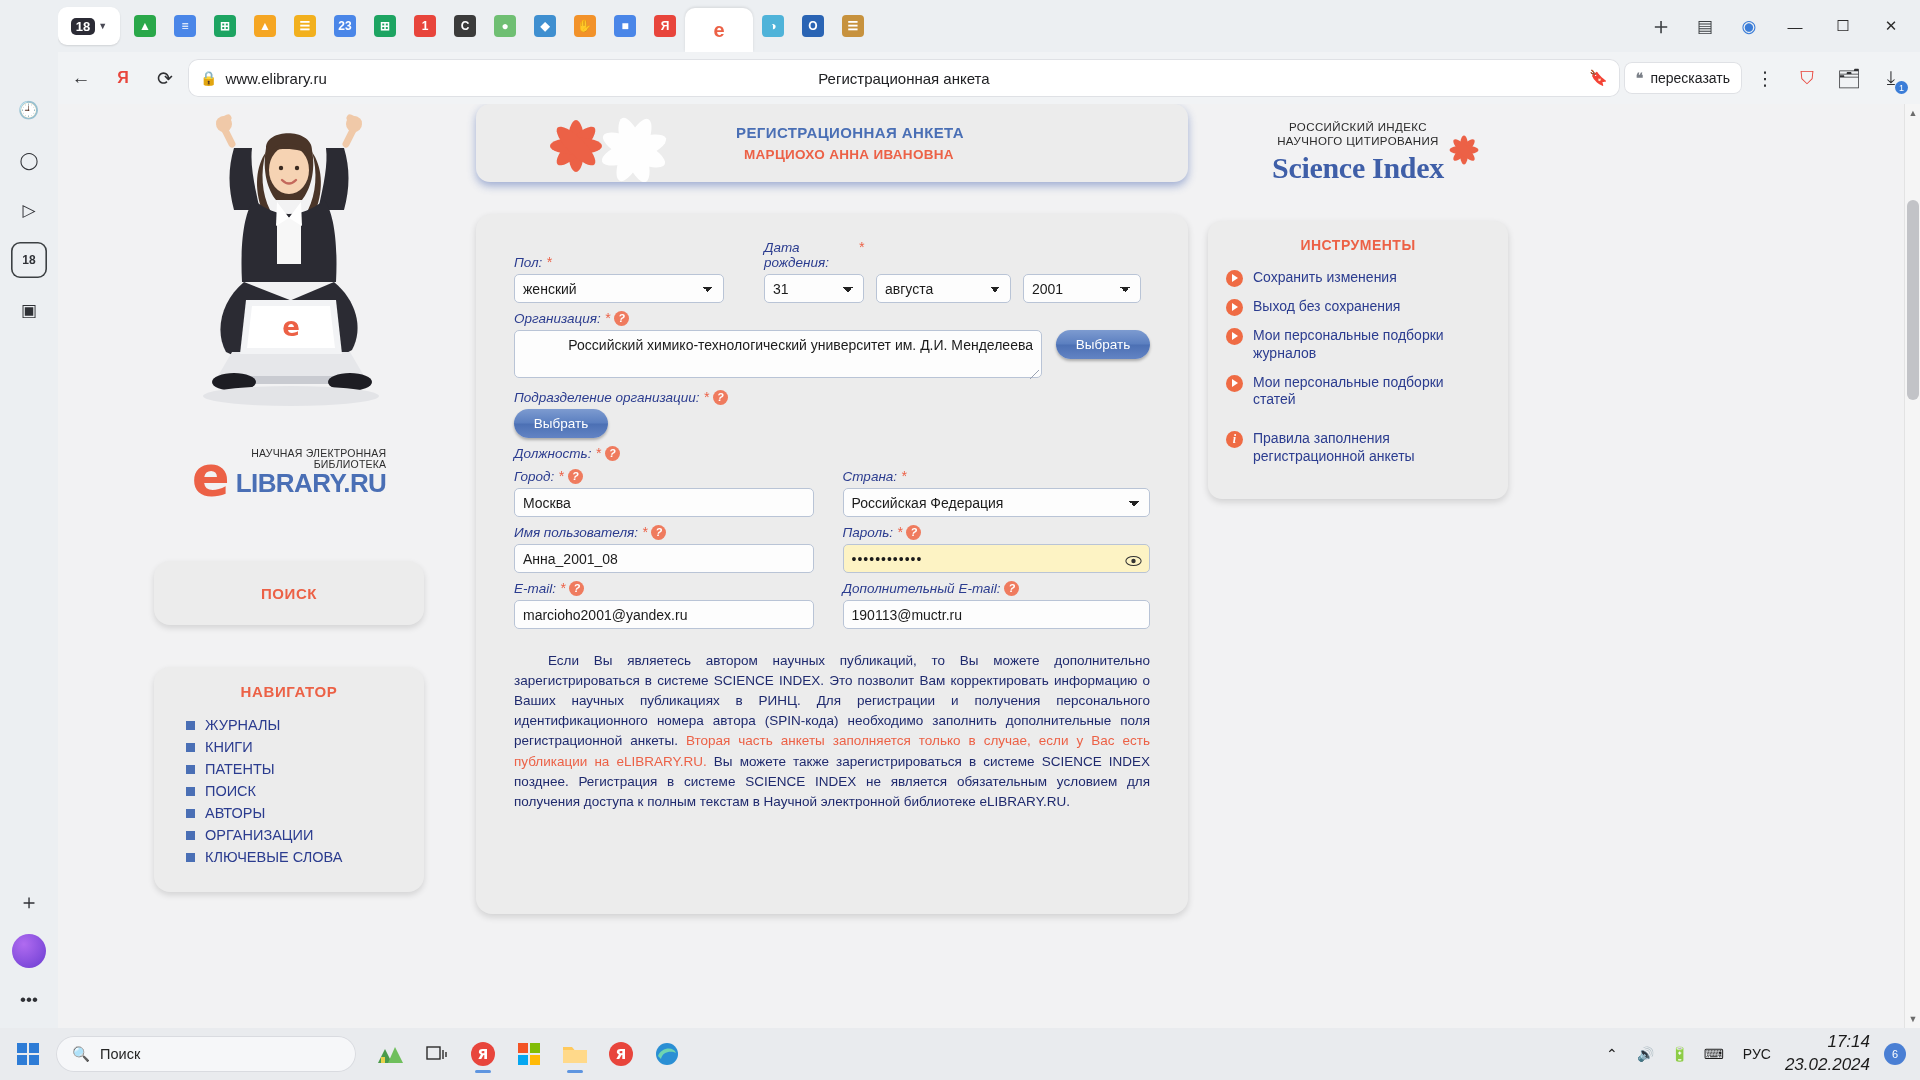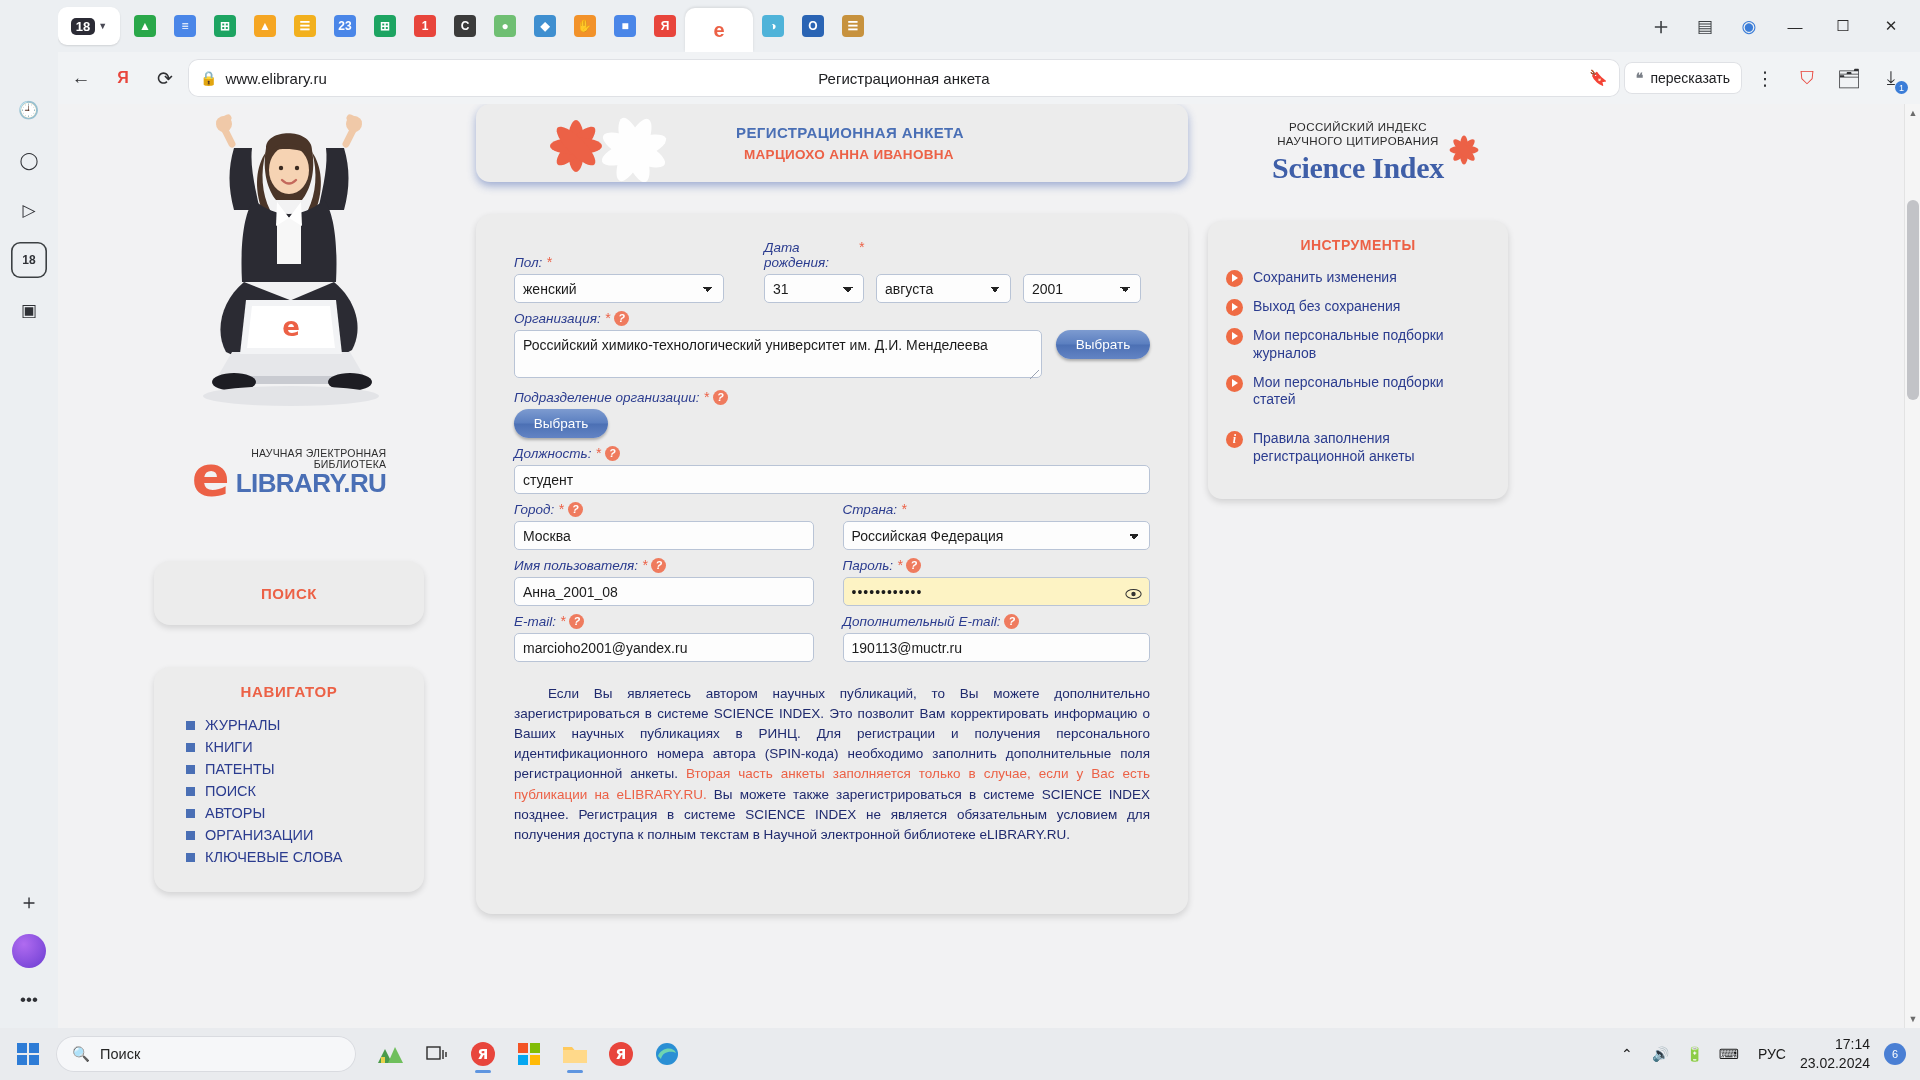--- a/index.html
+++ b/index.html
@@ -225,21 +225,21 @@
     font-family: "Liberation Sans", sans-serif;
     font-size: 14px; color: #1b1b1b;
     background: #fdfdfd;
     border: 1px solid #b9c4d6;
     border-radius: 5px;
     padding: 5px 8px;
     height: 29px;
     outline: none;
     width: 100%;
   }
-  textarea.inp { height: 48px; resize: none; line-height: 1.35; }
+  textarea.inp { height: 48px; resize: none; line-height: 1.35; text-align: right; }
   select.inp {
     appearance: none; -webkit-appearance: none;
     padding-right: 13px;
     background-image: linear-gradient(45deg, transparent 50%, #222 50%),
                       linear-gradient(135deg, #222 50%, transparent 50%);
     background-position: calc(100% - 15px) 12px, calc(100% - 10px) 12px;
     background-size: 5px 5px, 5px 5px;
     background-repeat: no-repeat;
   }
   input.pwd {
@@ -338,21 +338,21 @@
     width: 42px; height: 42px; display: flex; align-items: center; justify-content: center;
     border-radius: 6px; position: relative;
   }
   .tb-ico.run::after {
     content: ""; position: absolute; bottom: 2px; left: 50%; transform: translateX(-50%);
     width: 16px; height: 3px; border-radius: 2px; background: #5e95e0;
   }
   .tray { margin-left: auto; display: flex; align-items: center; gap: 4px; padding-right: 8px; }
   .tray-ico { width: 30px; height: 40px; display: flex; align-items: center; justify-content: center; font-size: 14px; color: #1b1b1b; }
   .tray-lang { font-size: 14px; color: #1b1b1b; padding: 0 10px; }
-  .tray-clock { font-size: 14px; color: #1b1b1b; text-align: right; line-height: 1.35; padding-right: 10px; }
+  .tray-clock { font-size: 17px; color: #1b1b1b; text-align: right; line-height: 1.35; padding-right: 10px; font-style: italic; }
   .tray-badge {
     width: 22px; height: 22px; border-radius: 50%; background: #4a7fd4;
     color: #fff; font-size: 11px; display: flex; align-items: center; justify-content: center;
     position: relative;
   }
 </style>
 </head>
 <body>
 
 <div id="browser">
@@ -650,21 +650,20 @@
                 <button class="btn-choose">Выбрать</button>
               </div>
             </div>
 
             <div style="margin-top:8px;">
               <div class="lbl">
                 <span>Должность:</span>
                   <span class="req">*</span>
                 <span class="qmark">?</span>
               </div>
-              <input class="inp" value="студент" style="">
             </div>
 
             <div class="row" style="margin-top:8px;">
               <div class="fld" style="width:302px;">
                 <div class="lbl">
                   <span>Город:</span>
                     <span class="req">*</span>
                   <span class="qmark">?</span>
                 </div>
                 <input class="inp" value="Москва" style="">

